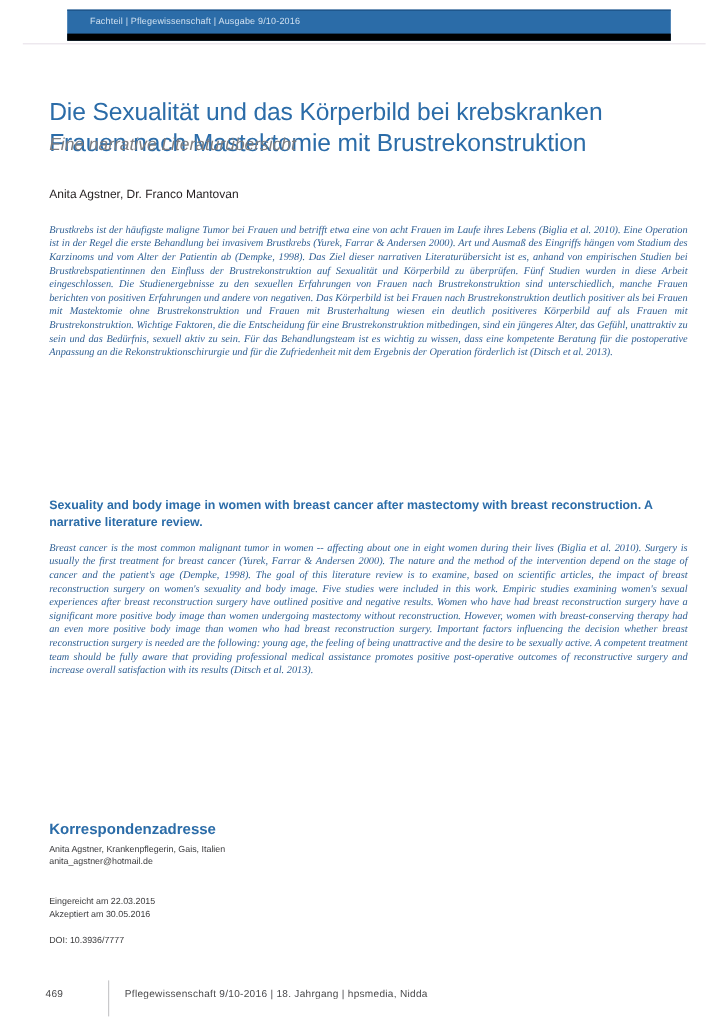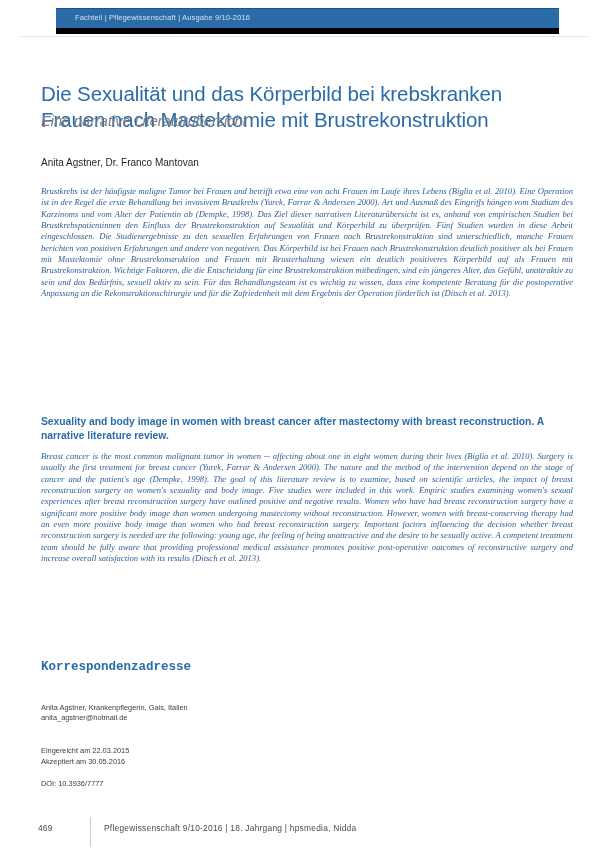--- a/index.html
+++ b/index.html
@@ -117,25 +117,25 @@
     font-weight: bold;
     color: #2b6ca8;
     font-family: "Liberation Sans", sans-serif;
     margin-top: 12px;
   }
 
   
   .corr-heading {
     position: absolute;
     left: 41px;
-    top: 660px;
+    top: 684px;
     font-size: 12.5px;
     font-weight: bold;
     color: #2b6ca8;
-    font-family: Liberation Mono, monospace;
+    font-family: Liberation Sans, sans-serif;
   }
   .corr-body {
     position: absolute;
     left: 41px;
     top: 703px;
     font-size: 7.4px;
     line-height: 10px;
     color: #3c3c3e;
     font-family: "Liberation Sans", sans-serif;
   }

